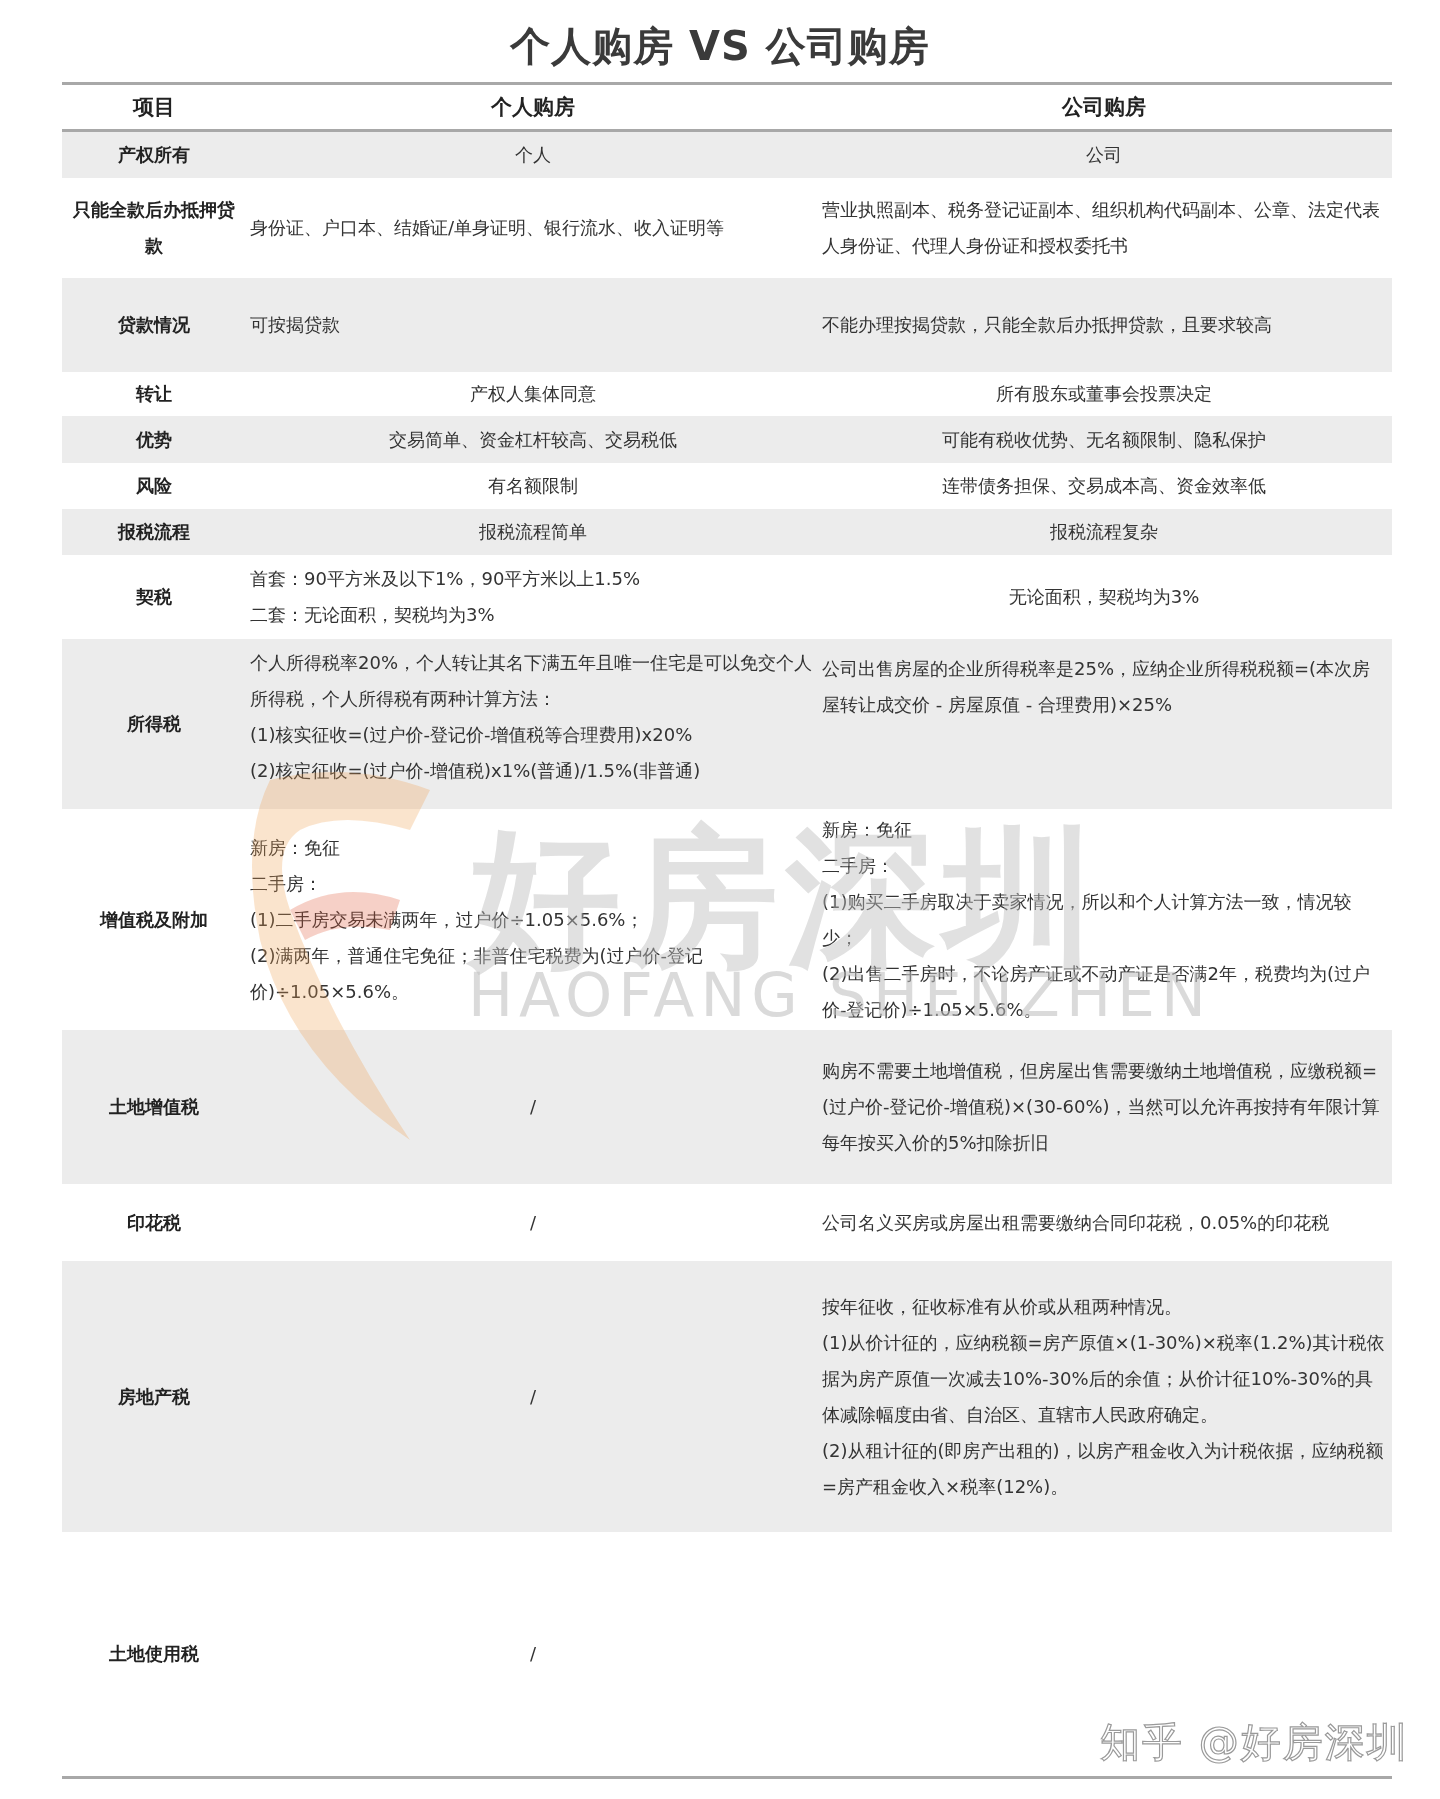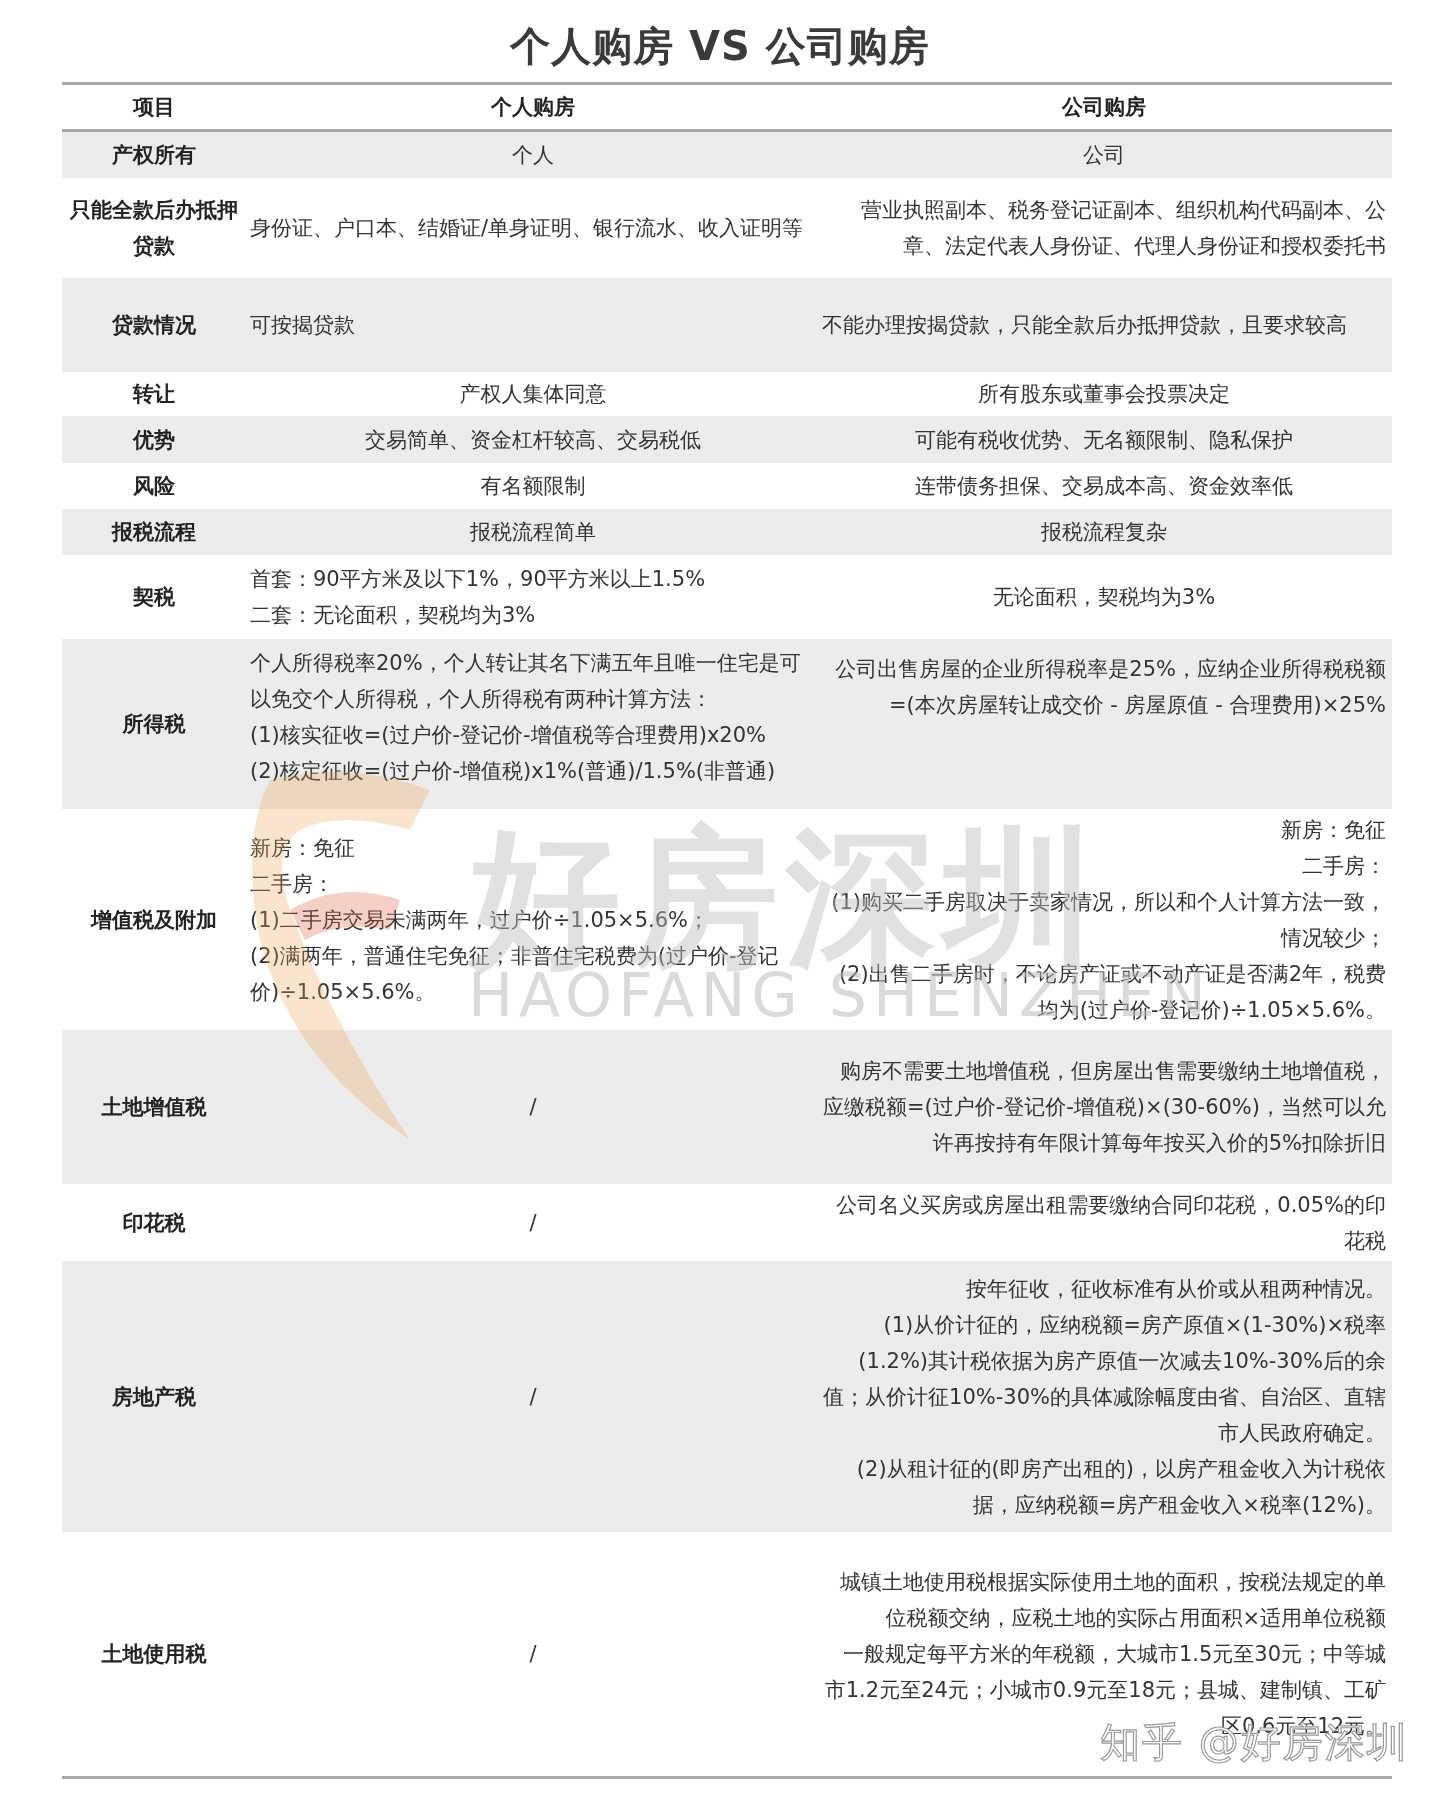--- a/index.html
+++ b/index.html
@@ -5,24 +5,24 @@
   html, body { margin:0; padding:0; background:#ffffff; }
   body { width:1440px; height:1799px; position:relative; overflow:hidden;
          font-family:"DejaVu Sans", "Liberation Sans", sans-serif; color:#333333; }
   .title { position:absolute; top:14px; left:0; width:1440px; text-align:center;
            font-size:40px; font-weight:bold; color:#3a3a3a; letter-spacing:1px; line-height:64px; }
   .table { position:absolute; left:62px; top:82px; width:1330px; }
   .rule { height:3px; background:#a8a8a8; }
   .row { display:flex; position:relative; }
   .row.gray { background:#ececec; }
   .row.white { background:#ffffff; }
-  .cell { box-sizing:border-box; display:flex; align-items:center; font-size:21px; line-height:36px; }
+  .cell { box-sizing:border-box; display:flex; align-items:center; font-size:18px; line-height:36px; }
   .c1 { width:184px; justify-content:center; text-align:center; font-weight:bold; color:#222; padding:0 4px; }
   .c2 { width:576px; padding:0 6px 0 4px; }
-  .c3 { width:570px; padding:0 6px 0 0;text-align:right; }
+  .c3 { width:570px; padding:0 6px 0 0; }
   .center { justify-content:center; text-align:center; }
   .hdr .cell { font-weight:bold; color:#222; font-size:21px; }
   .txt { white-space:pre-line; }
   .watermark-logo { position:absolute; left:230px; top:760px; width:220px; height:400px; pointer-events:none; opacity:0.28; }
   .watermark-text { position:absolute; left:470px; top:800px; font-size:150px; font-weight:bold; color:#bdbdbd; opacity:0.45; letter-spacing:8px; pointer-events:none; }
   .watermark-sub { position:absolute; left:468px; top:960px; font-size:60px; color:#bdbdbd; opacity:0.55; letter-spacing:6px; pointer-events:none; }
   .credit { position:absolute; left:1100px; top:1715px; font-size:40px; color:#ffffff; -webkit-text-stroke:1.2px #9a9a9a; letter-spacing:2px; }
 </style>
 </head>
 <body>
@@ -110,22 +110,20 @@
   <div class="row gray" style="height:271px">
     <div class="cell c1">房地产税</div>
     <div class="cell c2 center">/</div>
     <div class="cell c3 txt">按年征收，征收标准有从价或从租两种情况。
 (1)从价计征的，应纳税额=房产原值×(1-30%)×税率(1.2%)其计税依据为房产原值一次减去10%-30%后的余值；从价计征10%-30%的具体减除幅度由省、自治区、直辖市人民政府确定。
 (2)从租计征的(即房产出租的)，以房产租金收入为计税依据，应纳税额=房产租金收入×税率(12%)。</div>
   </div>
   <div class="row white" style="height:244px">
     <div class="cell c1">土地使用税</div>
     <div class="cell c2 center">/</div>
-    <div class="cell c3 txt">城镇土地使用税根据实际使用土地的面积，按税法规定的单位税额交纳，应税土地的实际占用面积×适用单位税额
-一般规定每平方米的年税额，大城市1.5元至30元；中等城市1.2元至24元；小城市0.9元至18元；县城、建制镇、工矿区0.6元至12元。</div>
   </div>
   <div class="rule"></div>
 </div>
 
 <svg class="watermark-logo" viewBox="0 0 220 400">
   <path d="M40 20 Q120 0 200 30 L180 70 Q110 50 70 70 Q40 90 60 150 Q100 260 180 380 Q60 300 30 180 Q10 80 40 20 Z" fill="#f0a050"></path>
   <path d="M60 150 Q110 120 170 140 L160 170 Q110 160 75 180 Z" fill="#e05a3a"></path>
 </svg>
 <div class="watermark-text">好房深圳</div>
 <div class="watermark-sub">HAOFANG SHENZHEN</div>

